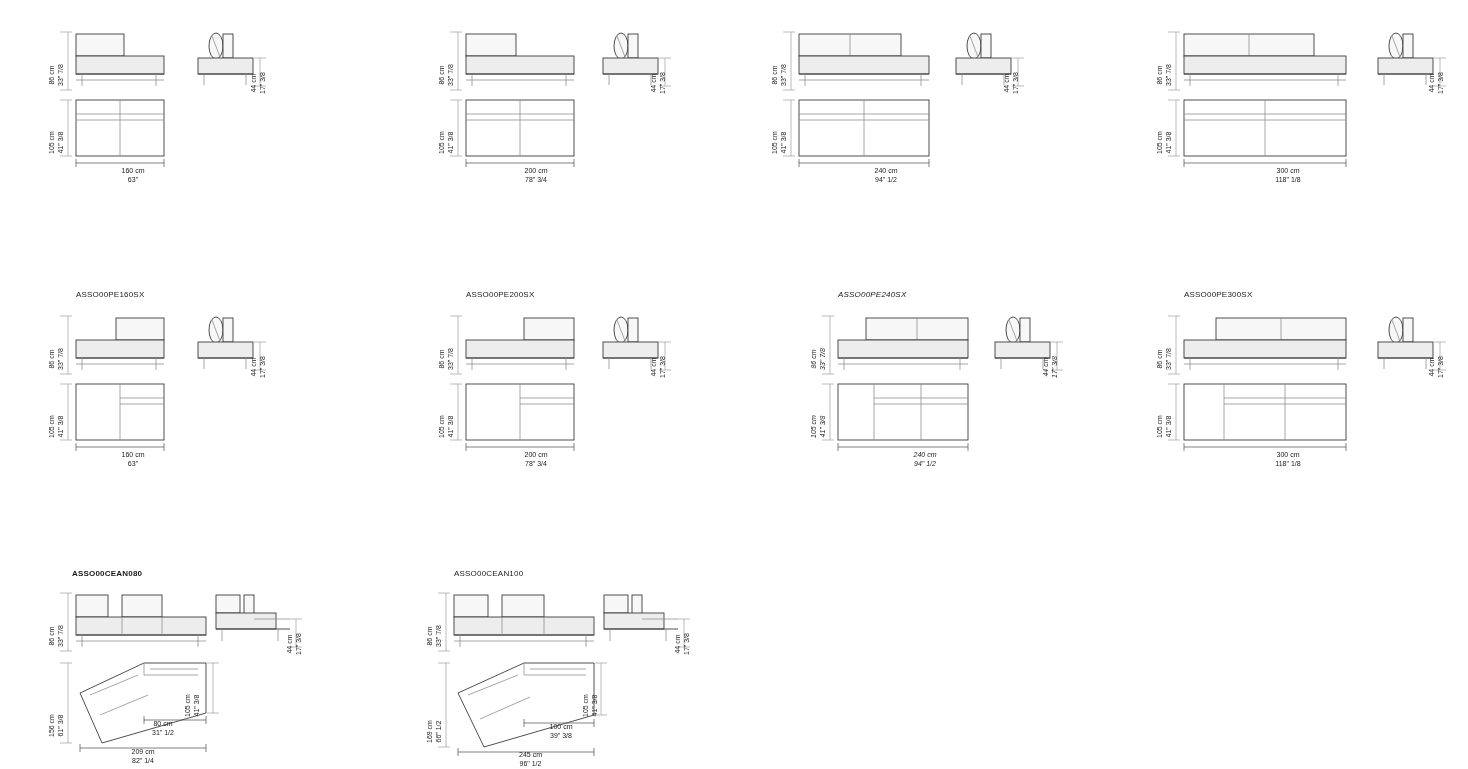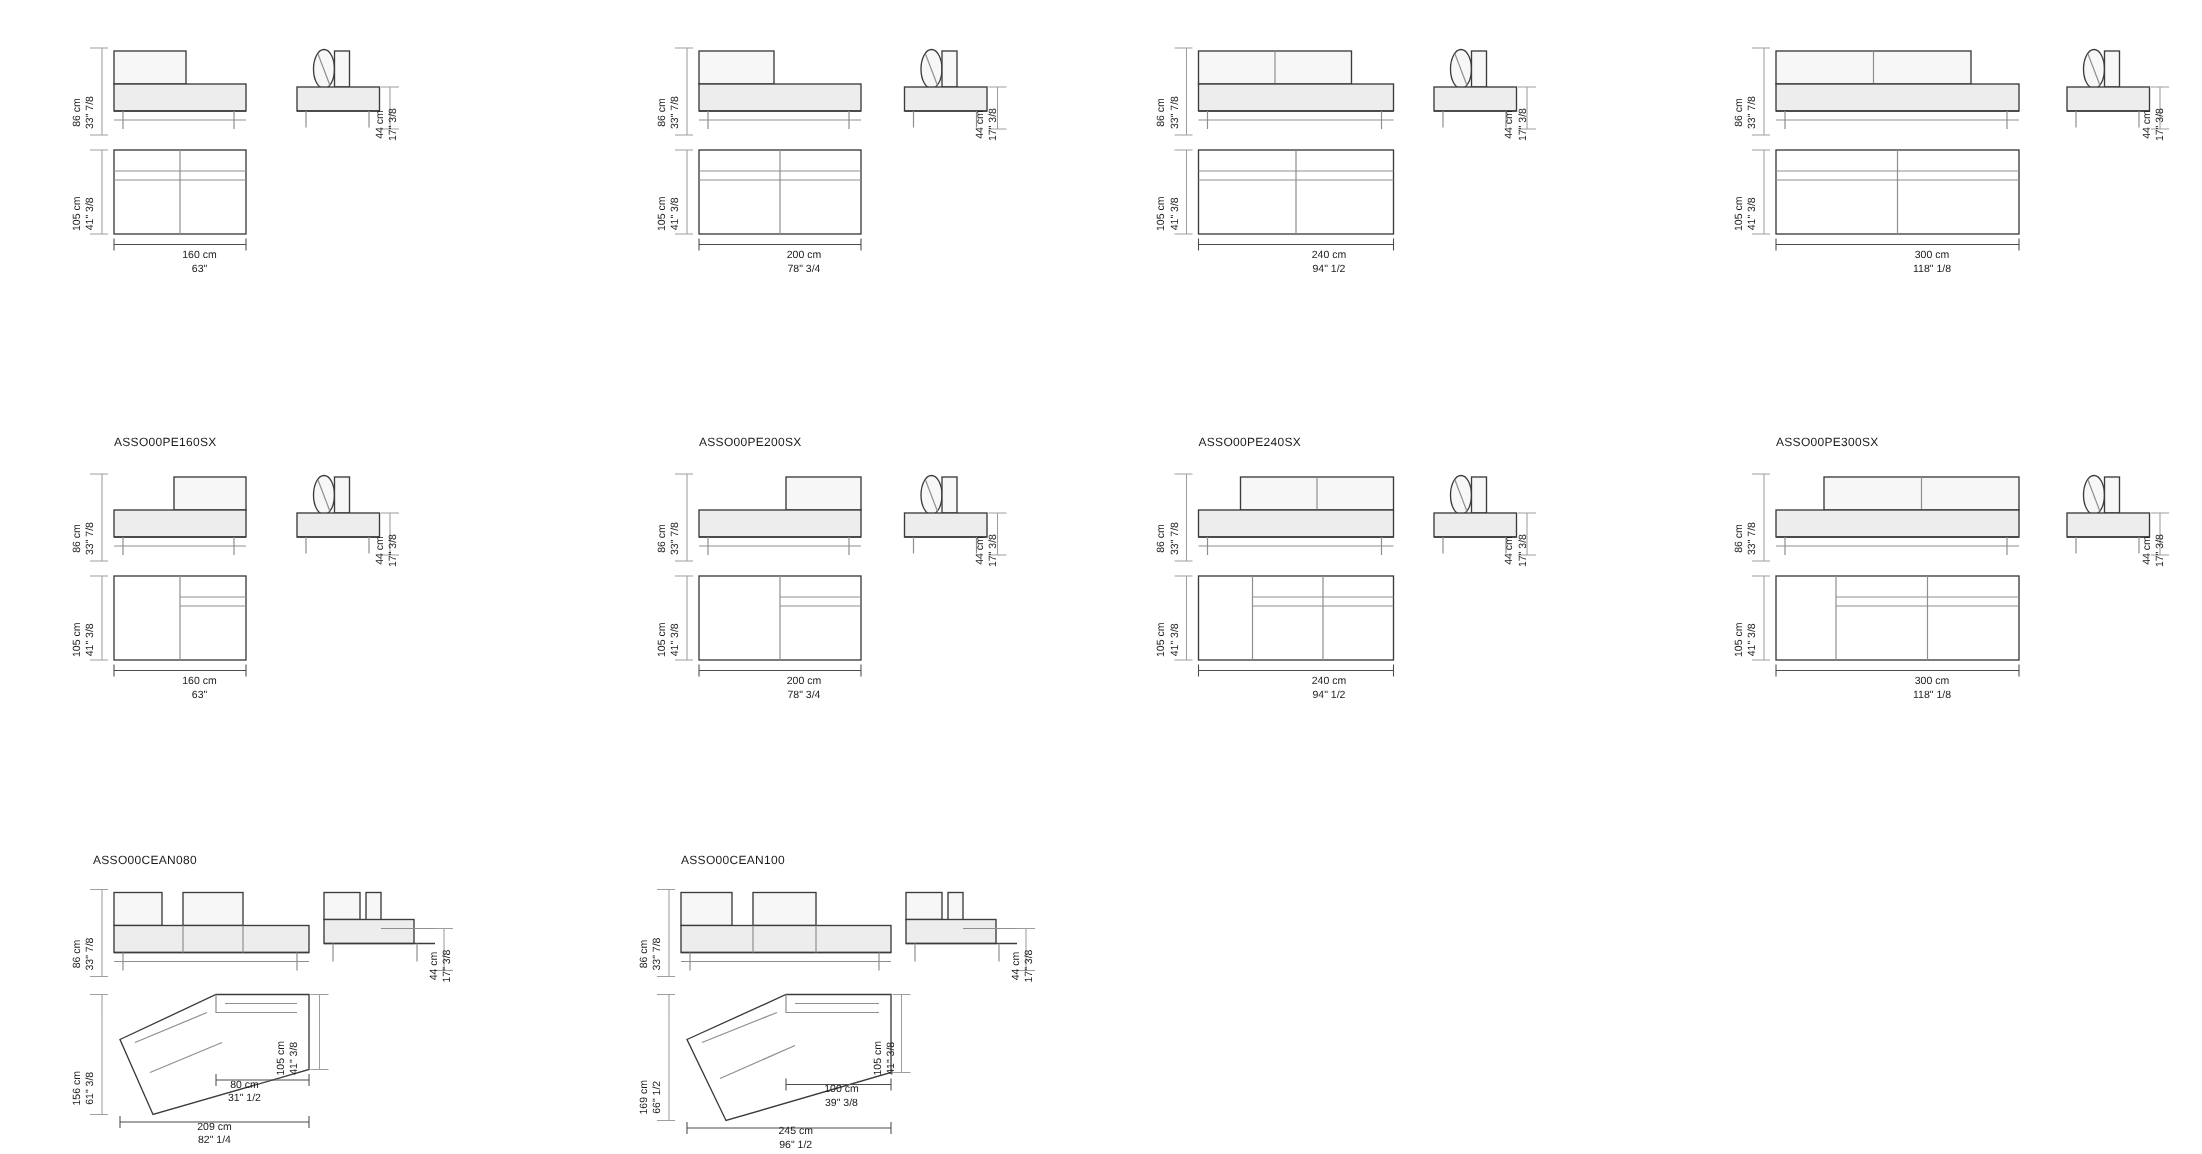--- a/index.html
+++ b/index.html
@@ -275,21 +275,21 @@
     <path class="s-stroke" d="M175 68 L230 68"></path>
     <path class="s-stroke-l" d="M181 68 L181 79 M223 68 L223 79"></path>
     <path class="s-dim" d="M237 52 L237 80 M231 52 L243 52 M231 80 L243 80"></path>
     <path class="s-dim" d="M30 94 L30 150 M22 94 L34 94 M22 150 L34 150"></path>
     <rect class="s-stroke" x="38" y="94" width="108" height="56" fill="#fcfcfc"></rect>
     <path class="s-stroke-l" d="M92 108 L146 108 M92 114 L146 114 M92 94 L92 150"></path>
     <path class="s-dimdark" d="M38 157 L146 157 M38 153 L38 161 M146 153 L146 161"></path>
   </svg>
 </div>
 
-<div class="module" style="left:745px;top:290px;width:280px;height:180px;">
+<div class="module" style="left:784px;top:290px;width:280px;height:180px;font-style:italic;">
   <div class="code" style="left:38px;top:0px;">ASSO00PE240SX</div>
   <div class="dim vert" style="left:10px;top:80px;">
     <span class="cm">86 cm</span>
         <span class="inch">33" 7/8</span>
   </div>
   <div class="dim vert" style="left:10px;top:148px;">
     <span class="cm">105 cm</span>
         <span class="inch">41" 3/8</span>
   </div>
   <div class="dim vert" style="left:242px;top:88px;">
@@ -354,21 +354,21 @@
     <path class="s-stroke-l" d="M238 68 L238 79 M280 68 L280 79"></path>
     <path class="s-dim" d="M294 52 L294 80 M288 52 L300 52 M288 80 L300 80"></path>
     <path class="s-dim" d="M30 94 L30 150 M22 94 L34 94 M22 150 L34 150"></path>
     <rect class="s-stroke" x="38" y="94" width="162" height="56" fill="#fcfcfc"></rect>
     <path class="s-stroke-l" d="M78 108 L200 108 M78 114 L200 114 M78 94 L78 150 M139 94 L139 150"></path>
     <path class="s-dimdark" d="M38 157 L200 157 M38 153 L38 161 M200 153 L200 161"></path>
   </svg>
 </div>
 
 <div class="module" style="left:22px;top:565px;width:280px;height:200px;">
-  <div class="code" style="left:24px;top:4px;">ASSO00CEAN080</div>
+  <div class="code" style="left:34px;top:4px;font-weight:bold;">ASSO00CEAN080</div>
   <div class="dim vert" style="left:10px;top:82px;">
     <span class="cm">86 cm</span>
         <span class="inch">33" 7/8</span>
   </div>
   <div class="dim vert" style="left:10px;top:172px;">
     <span class="cm">156 cm</span>
         <span class="inch">61" 3/8</span>
   </div>
   <div class="dim vert" style="left:146px;top:152px;">
     <span class="cm">105 cm</span>

